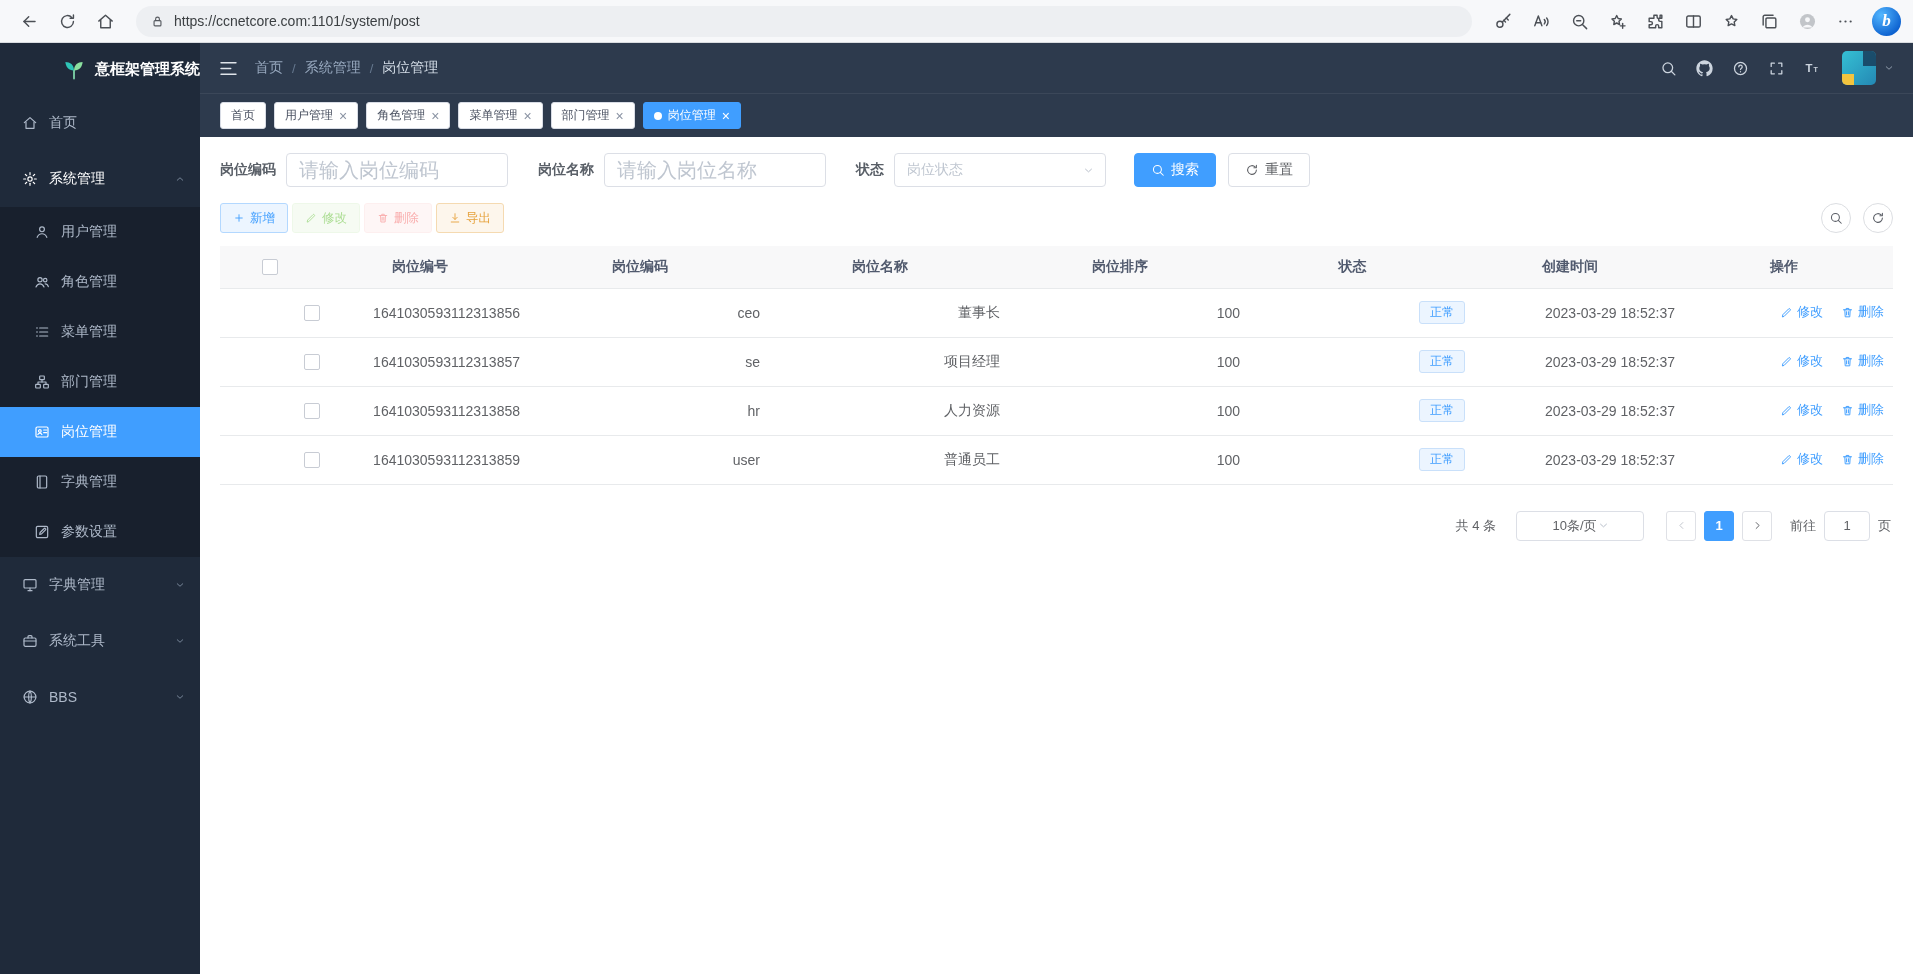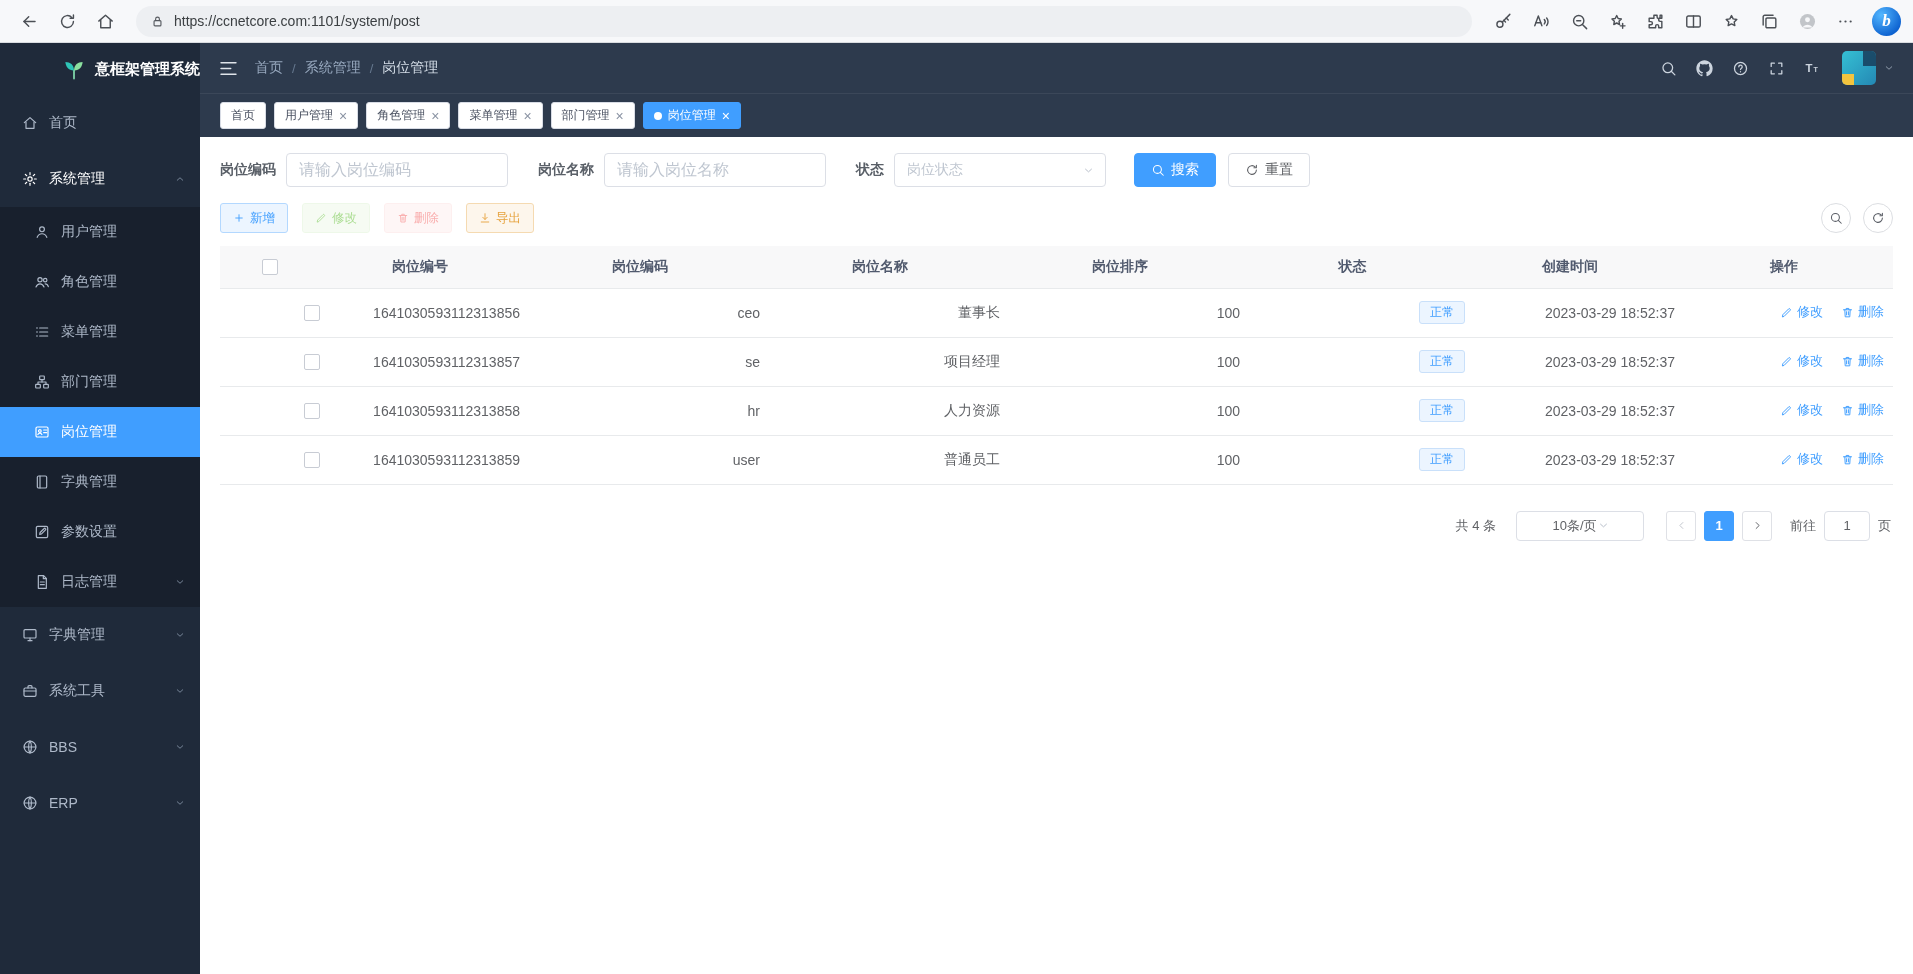--- a/index.html
+++ b/index.html
@@ -49,29 +49,29 @@
   .tag{height:27px;display:inline-flex;align-items:center;gap:6px;background:#fff;border:1px solid #d8dce5;color:#495060;font-size:12px;padding:0 10px;border-radius:3px;cursor:pointer;white-space:nowrap}
   .tag .x{font-size:14px;line-height:1;color:#8a93a3;cursor:pointer}
   .tag.active{background:var(--accent);border-color:var(--accent);color:#fff}
   .tag.active .x{color:#fff}
   .tag .dot{width:8px;height:8px;border-radius:50%;background:#fff}
 
   
   .content{flex:1;background:#fff;padding:16px 20px;overflow:hidden}
   .filters{display:flex;align-items:center;margin-bottom:16px}
   .f-label{font-size:14px;font-weight:bold;color:#5a6068;margin-right:10px;white-space:nowrap}
-  .f-input{width:222px;height:34px;border:1px solid #dcdfe6;border-radius:4px;padding:0 12px;font-size:16px;color:#333;margin-right:30px;font-family:inherit;background:#fff}
+  .f-input{width:222px;height:34px;border:1px solid #dcdfe6;border-radius:4px;padding:0 12px;font-size:20px;color:#333;margin-right:30px;font-family:inherit;background:#fff}
   .f-input::placeholder{color:#bfc6d0}
   .f-select{width:212px;height:34px;border:1px solid #dcdfe6;border-radius:4px;padding:0 10px 0 12px;display:flex;align-items:center;justify-content:space-between;margin-right:26px;cursor:pointer;background:#fff}
   .sel-placeholder{font-size:14px;color:#bfc6d0}
   .btn{height:34px;display:inline-flex;align-items:center;gap:6px;padding:0 16px;border-radius:4px;font-size:14px;border:1px solid transparent;cursor:pointer;font-family:inherit}
   .btn-primary{background:var(--accent);border-color:var(--accent);color:#fff;margin-left:2px}
   .btn-default{background:#fff;border-color:#dcdfe6;color:#606266;margin-left:12px}
 
-  .toolbar{display:flex;align-items:center;gap:14px;margin-bottom:13px}
+  .toolbar{display:flex;align-items:center;gap:4px;margin-bottom:13px}
   .tbtn{height:30px;display:inline-flex;align-items:center;gap:5px;padding:0 12px;border-radius:3px;font-size:12.5px;border:1px solid;cursor:pointer;font-family:inherit}
   .tbtn.blue{background:#ecf5ff;border-color:#b3d8ff;color:var(--accent)}
   .tbtn.green{background:#f0f9eb;border-color:#e1f3d8;color:#67c23a}
   .tbtn.red{background:#fef0f0;border-color:#fde2e2;color:#f56c6c}
   .tbtn.orange{background:#fdf6ec;border-color:#f5dab1;color:#e6a23c}
   .tbtn.disabled{opacity:.55;cursor:not-allowed}
   .toolbar-right{margin-left:auto;display:flex;align-items:center;gap:12px}
   .circle-btn{width:30px;height:30px;border-radius:50%;border:1px solid #dcdee2;background:#fff;display:inline-flex;align-items:center;justify-content:center;color:#5a5e66;cursor:pointer}
 
   table.grid{width:100%;border-collapse:collapse;table-layout:fixed}
@@ -307,32 +307,20 @@
               </svg>
               <span class="mi-label">字典管理</span>
             </div>
             <div class="menu-item sub">
               <svg class="svgi mi" viewBox="0 0 24 24" fill="none" stroke="currentColor" stroke-width="1.8" stroke-linecap="round" stroke-linejoin="round">
                 <rect x="3.5" y="3.5" width="17" height="17" rx="2"></rect>
                 <path d="m8.5 15.5.7-2.8 6-6a1.3 1.3 0 0 1 1.9 0l.2.2a1.3 1.3 0 0 1 0 1.9l-6 6z"></path>
               </svg>
               <span class="mi-label">参数设置</span>
             </div>
-            <div class="menu-item sub">
-              <svg class="svgi mi" viewBox="0 0 24 24" fill="none" stroke="currentColor" stroke-width="1.8" stroke-linecap="round" stroke-linejoin="round">
-                <path d="M6.5 2.5h8l4 4v15h-12z"></path>
-                <path d="M14 2.5V7h4.5"></path>
-                <path d="M9.5 12h6"></path>
-                <path d="M9.5 16h6"></path>
-              </svg>
-              <span class="mi-label">日志管理</span>
-              <svg class="svgi chev" viewBox="0 0 24 24" fill="none" stroke="currentColor" stroke-width="1.8" stroke-linecap="round" stroke-linejoin="round">
-                <path d="m6.5 9.5 5.5 5 5.5-5"></path>
-              </svg>
-            </div>
           </div>
           <div class="menu-item top">
             <svg class="svgi mi" viewBox="0 0 24 24" fill="none" stroke="currentColor" stroke-width="1.8" stroke-linecap="round" stroke-linejoin="round">
               <rect x="3" y="4" width="18" height="12.5" rx="1.5"></rect>
               <path d="M9 20.5h6"></path>
               <path d="M12 16.5v4"></path>
             </svg>
             <span class="mi-label">字典管理</span>
             <svg class="svgi chev" viewBox="0 0 24 24" fill="none" stroke="currentColor" stroke-width="1.8" stroke-linecap="round" stroke-linejoin="round">
               <path d="m6.5 9.5 5.5 5 5.5-5"></path>
@@ -350,32 +338,20 @@
             </svg>
           </div>
           <div class="menu-item top">
             <svg class="svgi mi" viewBox="0 0 24 24" fill="none" stroke="currentColor" stroke-width="1.8" stroke-linecap="round" stroke-linejoin="round">
               <circle cx="12" cy="12" r="8.8"></circle>
               <path d="M3.2 12h17.6"></path>
               <path d="M12 3.2c2.8 3.2 2.8 14.4 0 17.6"></path>
               <path d="M12 3.2c-2.8 3.2-2.8 14.4 0 17.6"></path>
             </svg>
             <span class="mi-label">BBS</span>
-            <svg class="svgi chev" viewBox="0 0 24 24" fill="none" stroke="currentColor" stroke-width="1.8" stroke-linecap="round" stroke-linejoin="round">
-              <path d="m6.5 9.5 5.5 5 5.5-5"></path>
-            </svg>
-          </div>
-          <div class="menu-item top">
-            <svg class="svgi mi" viewBox="0 0 24 24" fill="none" stroke="currentColor" stroke-width="1.8" stroke-linecap="round" stroke-linejoin="round">
-              <circle cx="12" cy="12" r="8.8"></circle>
-              <path d="M3.2 12h17.6"></path>
-              <path d="M12 3.2c2.8 3.2 2.8 14.4 0 17.6"></path>
-              <path d="M12 3.2c-2.8 3.2-2.8 14.4 0 17.6"></path>
-            </svg>
-            <span class="mi-label">ERP</span>
             <svg class="svgi chev" viewBox="0 0 24 24" fill="none" stroke="currentColor" stroke-width="1.8" stroke-linecap="round" stroke-linejoin="round">
               <path d="m6.5 9.5 5.5 5 5.5-5"></path>
             </svg>
           </div>
         </nav>
     </aside>
 
     <div class="main">
 
       <header class="navbar">

